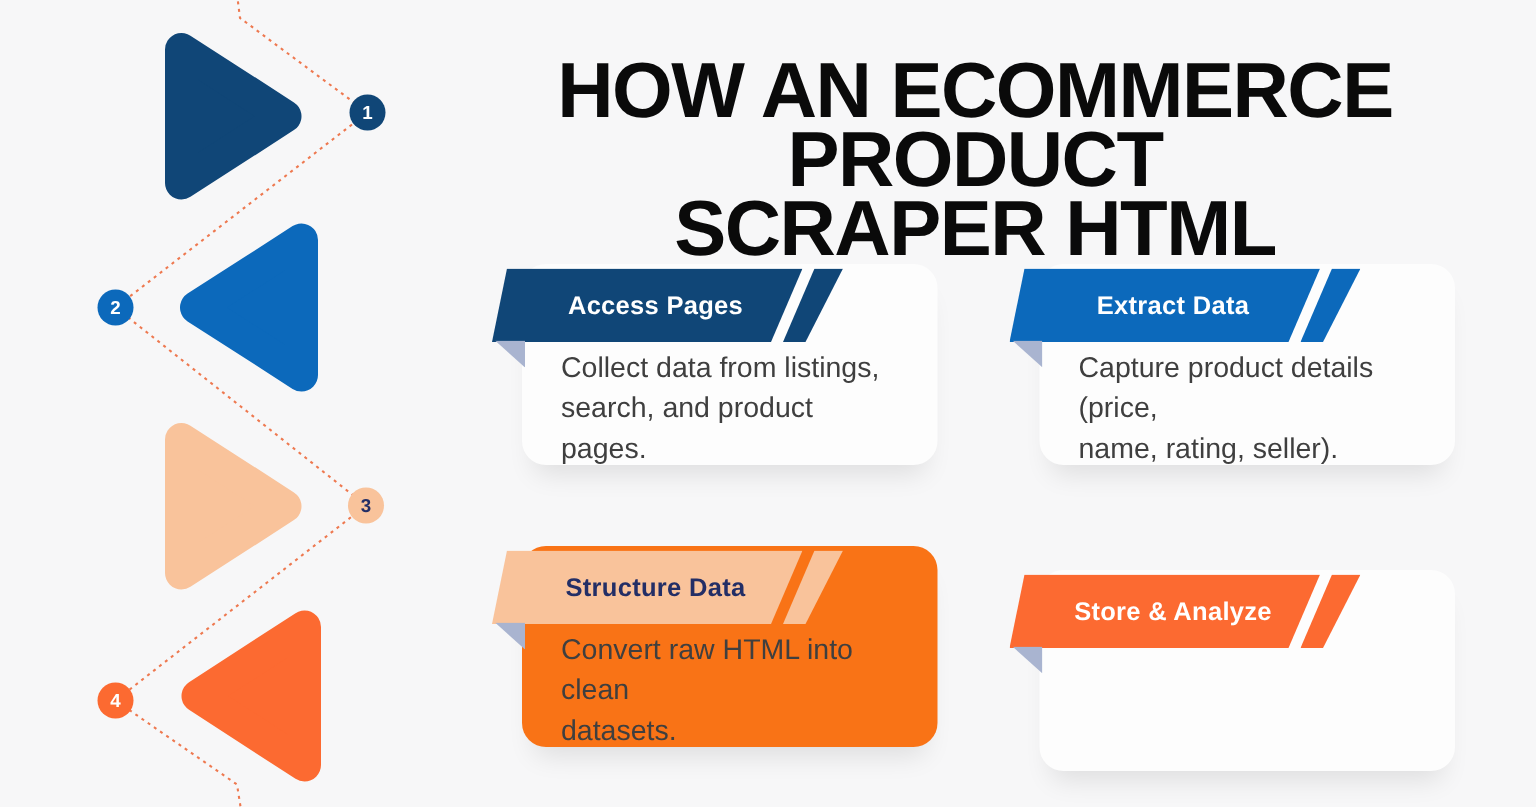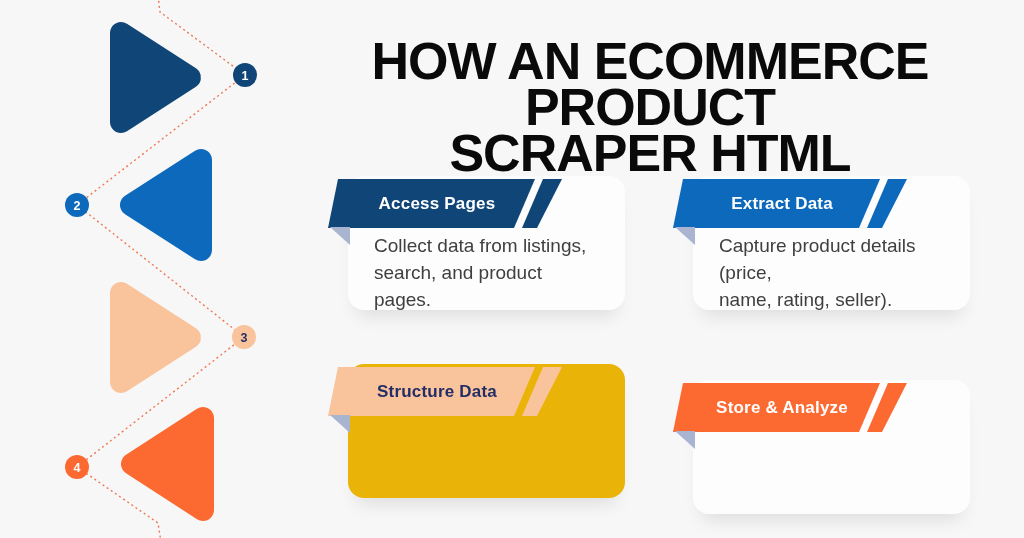--- a/index.html
+++ b/index.html
@@ -140,27 +140,29 @@
     <div class="ribbon">
       <div class="ribbon-main" style="background: rgb(12, 105, 187);"></div>
       <div class="ribbon-tip" style="background: rgb(12, 105, 187);"></div>
       <div class="ribbon-fold" style="background: rgb(169, 180, 208);"></div>
       <div class="ribbon-label" style="color: rgb(255, 255, 255); text-align: right;">Extract Data</div>
     </div>
     <div class="card-desc" style="color: rgb(63, 63, 63);">Capture product details (price,
 name, rating, seller).</div>
   </div>
 
-  <div class="card card3" style="background: #eab308;">
+  <div class="card card3" style="background: #f97316;">
     <div class="ribbon">
       <div class="ribbon-main" style="background: rgb(249, 195, 155);"></div>
       <div class="ribbon-tip" style="background: rgb(249, 195, 155);"></div>
       <div class="ribbon-fold" style="background: rgb(169, 180, 208);"></div>
       <div class="ribbon-label" style="color: rgb(35, 46, 102);">Structure Data</div>
     </div>
+    <div class="card-desc" style="color: rgb(63, 63, 63);">Convert raw HTML into clean
+datasets.</div>
   </div>
 
   <div class="card card4" style="background: rgb(253, 253, 253);">
     <div class="ribbon">
       <div class="ribbon-main" style="background: rgb(252, 106, 49);"></div>
       <div class="ribbon-tip" style="background: rgb(252, 106, 49);"></div>
       <div class="ribbon-fold" style="background: rgb(169, 180, 208);"></div>
       <div class="ribbon-label" style="color: rgb(255, 255, 255);">Store &amp; Analyze</div>
     </div>
   </div>

